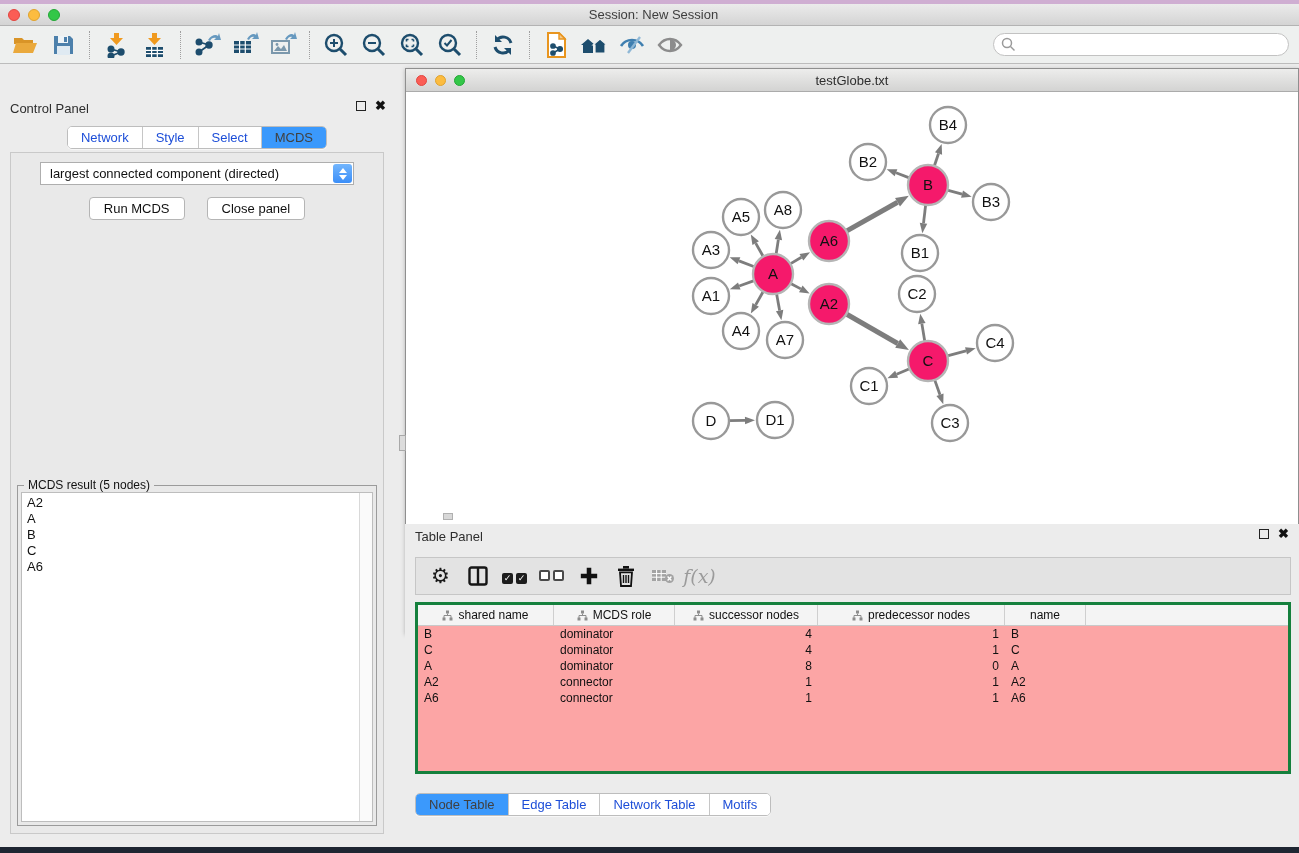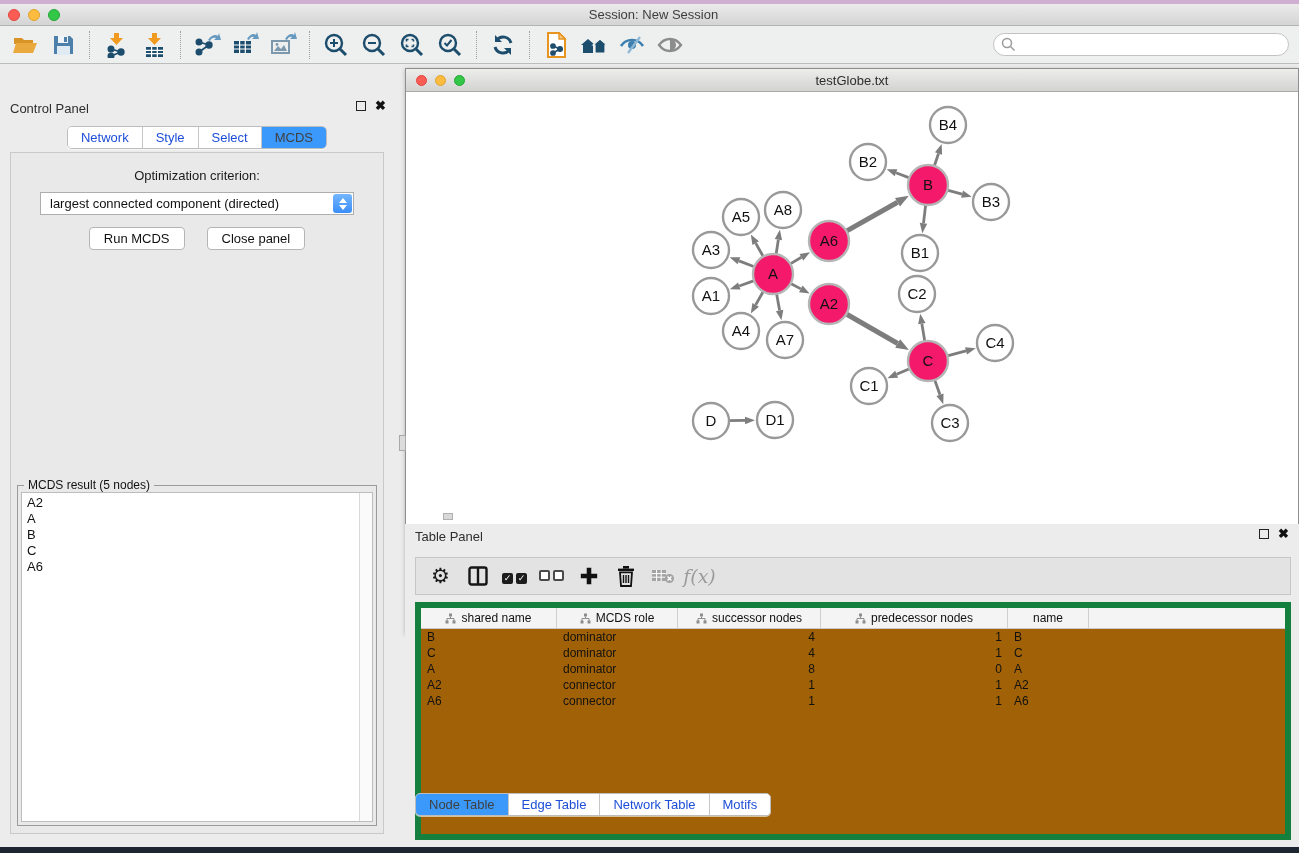--- a/index.html
+++ b/index.html
@@ -72,21 +72,21 @@
   .table-panel { position:absolute; left:405px; top:520px; width:894px; height:293px; background:#ececec; }
   .tp-toolbar { position:absolute; left:10px; right:8px; top:33px; height:38px; background:#e3e3e3; border:1px solid #c6c6c6; display:flex; align-items:center; padding:0 8px; gap:4px; }
   .tp-btn { width:33px; height:30px; display:flex; align-items:center; justify-content:center; }
   .gear-glyph { font-size:21px; color:#1a1a1a; font-family:"DejaVu Sans",sans-serif; }
   .fx-glyph { font-family:"DejaVu Serif",serif; font-style:italic; font-size:19px; color:#9b9b9b; }
   .cb { width:11px; height:11px; border-radius:2px; display:inline-block; }
   .cb.on { background:#1d1d1d; color:#fff; font-size:9px; line-height:11px; text-align:center; }
   .cb.off { background:#fff; border:2px solid #4a4a4a; }
   .cb + .cb { margin-left:3px; }
 
-  .data-table { position:absolute; left:10px; right:8px; top:78px; height:238px; background:#a16207; border:6px solid #15803d; overflow:hidden; }
+  .data-table { position:absolute; left:10px; right:8px; top:78px; height:172px; background:#fca5a5; border:3px solid #15803d; overflow:hidden; }
   .dt-header { display:flex; height:21px; background:#f4f4f4; border-bottom:1px solid #c9c9c9; }
   .dt-hcell { display:flex; align-items:center; justify-content:center; gap:5px; font-size:12px; color:#111; border-right:1px solid #cfcfcf; }
   .dt-row { display:flex; height:16px; }
   .dt-cell { font-size:12px; color:#111; padding:1px 6px; white-space:nowrap; overflow:hidden; }
   .tp-tabs { position:absolute; left:10px; right:0; bottom:1px; display:flex; justify-content:flex-start; }
 
   
   .status-bar { position:absolute; left:0; right:0; bottom:0; height:30px; background:#ececec; border-top:1px solid #c0c0c0; }
   .list-btn { position:absolute; left:9px; top:4px; width:26px; height:22px; background:#fff; border:1px solid #b2b2b2; display:flex; align-items:center; justify-content:center; }
   .memory-btn { position:absolute; right:11px; top:4px; height:22px; background:linear-gradient(#fff,#f0f0f0); border:1px solid #b7b7b7; border-radius:3px; display:flex; align-items:center; gap:6px; padding:0 10px; font-size:12px; color:#111; }
@@ -267,21 +267,20 @@
     </div>
     <div class="cp-tabs">
       <div class="seg" id="cp-seg">
           <div>Network</div>
           <div>Style</div>
           <div>Select</div>
           <div class="active">MCDS</div>
         </div>
     </div>
     <div class="cp-body">
-      <div class="opt-label">Optimization criterion:</div>
       <div class="dropdown">
         <span>largest connected component (directed)</span>
         <span class="stepper">
           <span class="tri-up"></span>
             <span class="tri-down"></span>
         </span>
       </div>
       <div class="btn-row">
         <button class="mac-btn">Run MCDS</button>
         <button class="mac-btn">Close panel</button>

